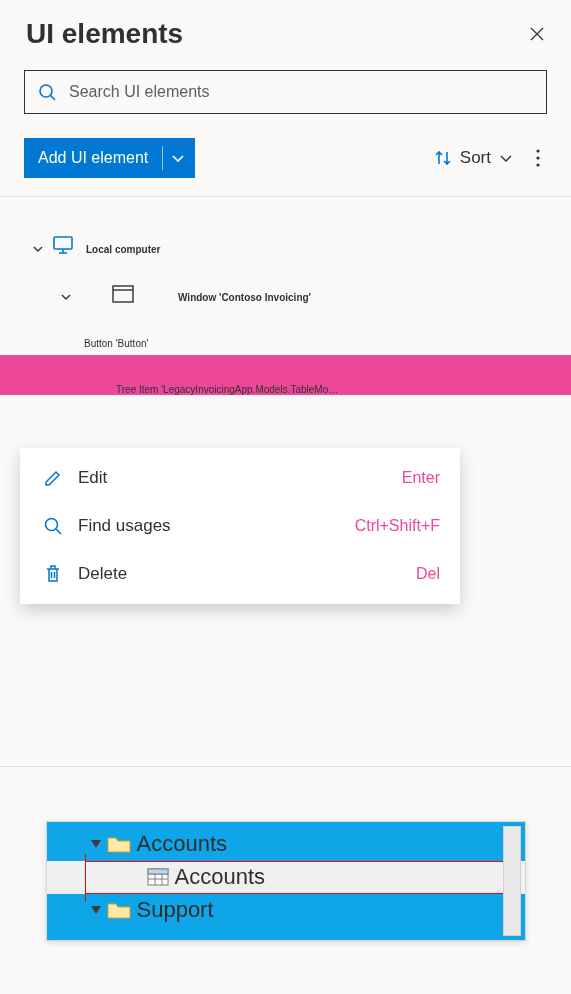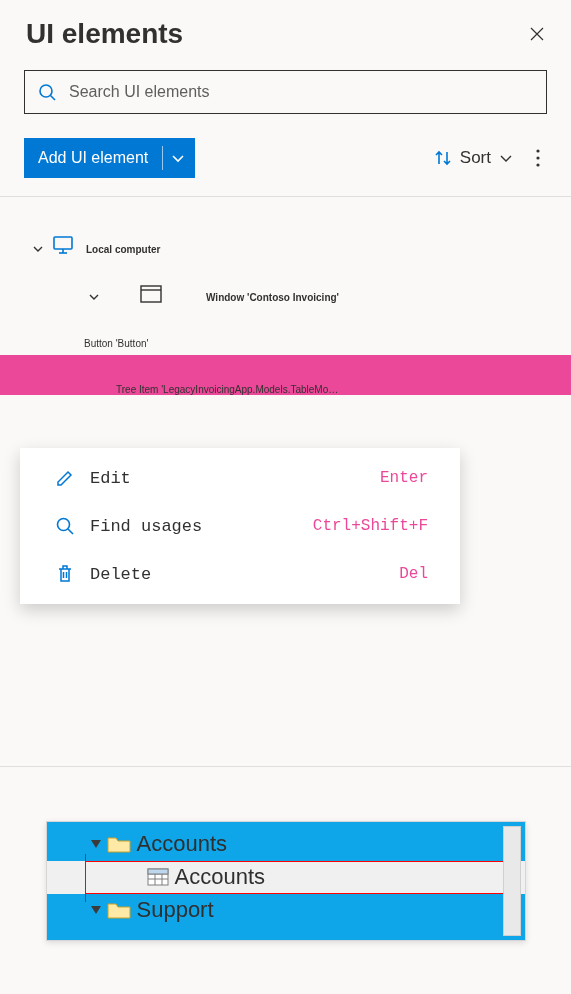--- a/index.html
+++ b/index.html
@@ -148,22 +148,21 @@
       max-width: 400px;
     }
     
     .context-menu {
       position: absolute;
       left: 20px;
       top: 448px;
       width: 440px;
       background: #fff;
       box-shadow: 0 6px 16px rgba(0,0,0,0.18);
-      padding: 6px 12px;
-      font-family: Liberation Mono, monospace;
+      padding: 6px 0;
     }
     .menu-item {
       display: flex;
       align-items: center;
       padding: 14px 20px;
       font-size: 17px;
       color: #323130;
       cursor: pointer;
     }
     .menu-icon {
@@ -297,21 +296,21 @@
     <span class="tree-icon">
       <svg width="22" height="20" viewBox="0 0 22 20">
           <rect x="2" y="2" width="18" height="12" rx="1" stroke="#0078D4" stroke-width="1.6" fill="none"></rect>
           <line x1="7" y1="18" x2="15" y2="18" stroke="#0078D4" stroke-width="1.6"></line>
           <line x1="11" y1="14" x2="11" y2="18" stroke="#0078D4" stroke-width="1.6"></line>
         </svg>
     </span>
     <span class="tree-label">Local computer</span>
   </div>
 
-  <div class="tree-row" style="padding-left:84px; margin-top:8px;gap:32px;">
+  <div class="tree-row" style="padding-left:56px; margin-top:8px;gap:32px;">
     <span class="tree-chevron">
       <svg width="12" height="12" viewBox="0 0 12 12">
           <path d="M2 4 L6 8 L10 4" stroke="#323130" stroke-width="1.4" fill="none"></path>
         </svg>
     </span>
     <span class="tree-icon">
       <svg width="22" height="18" viewBox="0 0 22 18">
           <rect x="1" y="1" width="20" height="16" stroke="#323130" stroke-width="1.4" fill="none"></rect>
           <line x1="1" y1="5" x2="21" y2="5" stroke="#323130" stroke-width="1.4"></line>
         </svg>

